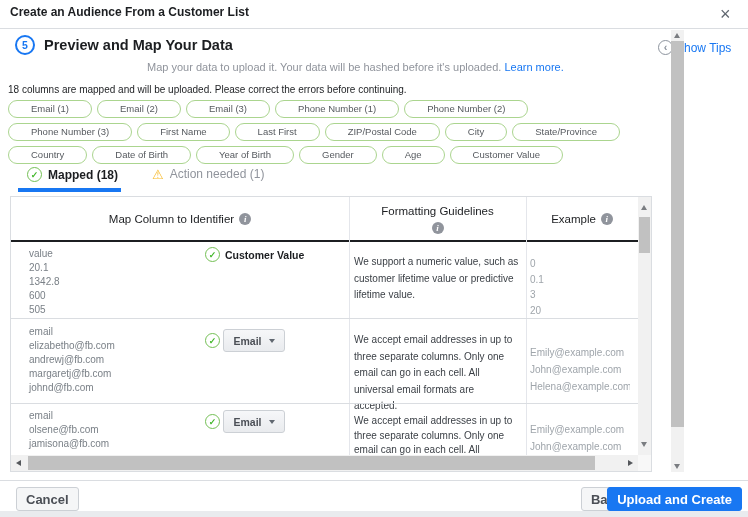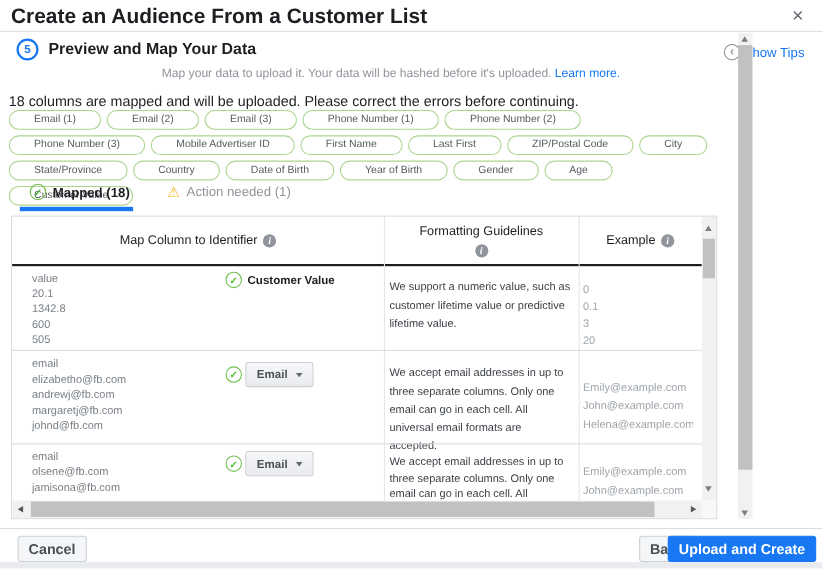--- a/index.html
+++ b/index.html
@@ -1,21 +1,21 @@
 <!DOCTYPE html>
 <html><head>
 <meta charset="utf-8">
 <style>
   html,body{margin:0;padding:0;background:#fff;}
   .stage{position:relative;width:748px;height:517px;background:#fff;
          font-family:"Liberation Sans",sans-serif;overflow:hidden;color:#1c1e21;}
   .abs{position:absolute;}
 
   
-  .dlg-title{left:10px;top:5px;font-size:19px;font-weight:bold;color:#1c1e21;}
+  .dlg-title{left:10px;top:5px;font-size:12px;font-weight:bold;color:#1c1e21;}
   .dlg-close{left:720px;top:2px;font-size:18px;color:#606770;cursor:pointer;line-height:24px;}
   .hdr-divider{left:0;top:28px;width:748px;height:1px;background:#dadde1;}
 
   
   .step-circle{left:15px;top:35px;width:20px;height:20px;border:2px solid #1877f2;border-radius:50%;
                box-sizing:border-box;color:#1877f2;font-size:10.5px;font-weight:bold;
                display:flex;align-items:center;justify-content:center;}
   .step-title{left:44px;top:37px;font-size:14.5px;font-weight:bold;color:#1c1e21;}
   .subtitle{left:147px;top:61px;font-size:11px;color:#90949c;}
   .learn-more{color:#1877f2;cursor:pointer;}
@@ -27,21 +27,21 @@
   
   .sb-outer{left:671px;top:30px;width:13px;height:442px;background:#f1f1f1;z-index:5;}
   .sb-outer-thumb{left:0;top:11px;width:13px;height:386px;background:#c1c1c1;}
   .tri{width:0;height:0;}
   .tri-up{border-left:3.5px solid transparent;border-right:3.5px solid transparent;border-bottom:5px solid #7a7d81;}
   .tri-down{border-left:3.5px solid transparent;border-right:3.5px solid transparent;border-top:5px solid #7a7d81;}
   .tri-left{border-top:3.5px solid transparent;border-bottom:3.5px solid transparent;border-right:5px solid #55585c;}
   .tri-right{border-top:3.5px solid transparent;border-bottom:3.5px solid transparent;border-left:5px solid #55585c;}
 
   
-  .summary{left:8px;top:84px;font-size:13px;color:#1c1e21;}
+  .summary{left:8px;top:84px;font-size:10px;color:#1c1e21;}
   .pills{left:8px;top:100px;width:642px;display:flex;flex-wrap:wrap;gap:5px 5px;}
   .pill{border:1px solid #abd58f;border-radius:9px;padding:2px 22px;font-size:9.5px;color:#565a5f;
         background:#fff;white-space:nowrap;line-height:1.25;}
 
   
   .tab{display:flex;align-items:center;gap:6px;cursor:pointer;}
   .tab-mapped{left:27px;top:167px;}
   .tab-action{left:152px;top:167px;}
   .tab-mapped-label{font-size:12px;font-weight:bold;color:#1c1e21;}
   .tab-action-label{font-size:12px;color:#90949c;}
@@ -123,21 +123,20 @@
 
   <div class="abs summary">18 columns are mapped and will be uploaded. Please correct the errors before continuing.</div>
 
   <div class="abs pills">
     <span class="pill">Email (1)</span>
     <span class="pill">Email (2)</span>
     <span class="pill">Email (3)</span>
     <span class="pill">Phone Number (1)</span>
     <span class="pill">Phone Number (2)</span>
     <span class="pill">Phone Number (3)</span>
-    <span class="pill">Mobile Advertiser ID</span>
     <span class="pill">First Name</span>
     <span class="pill">Last First</span>
     <span class="pill">ZIP/Postal Code</span>
     <span class="pill">City</span>
     <span class="pill">State/Province</span>
     <span class="pill">Country</span>
     <span class="pill">Date of Birth</span>
     <span class="pill">Year of Birth</span>
     <span class="pill">Gender</span>
     <span class="pill">Age</span>

